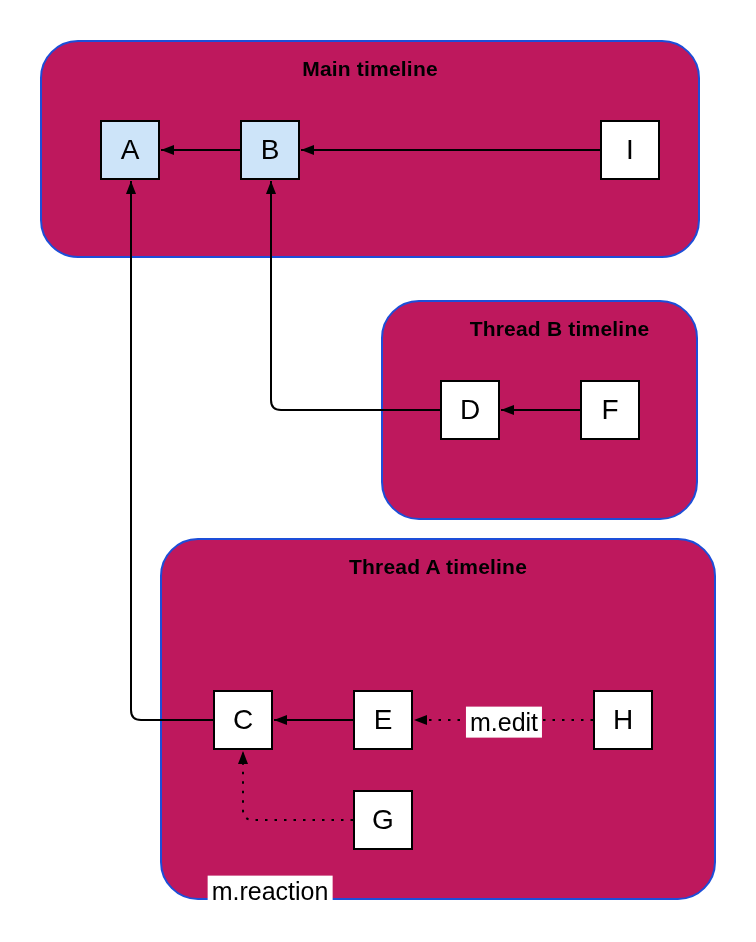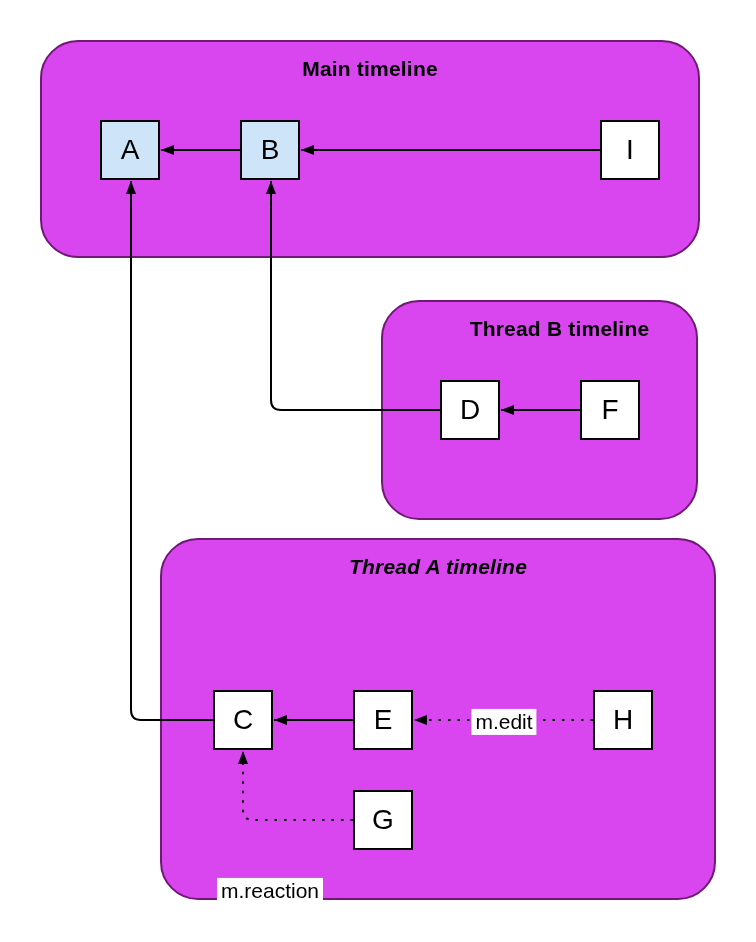--- a/index.html
+++ b/index.html
@@ -11,35 +11,35 @@
     position: relative;
     width: 756px;
     height: 942px;
     background: #ffffff;
     font-family: "Liberation Sans", sans-serif;
     color: #000000;
     overflow: hidden;
   }
   .group {
     position: absolute;
-    background: #d946ef;
-    border: 2px solid #701a75;
+    background: #be185d;
+    border: 2px solid #1d4ed8;
     border-radius: 38px;
     box-sizing: border-box;
   }
   .group-title {
     text-align: center;
     font-weight: bold;
     font-size: 21px;
     padding-top: 15px;
     letter-spacing: 0.2px;
   }
   #group-main     { left: 40px;  top: 40px;  width: 660px; height: 218px; }
   #group-thread-b { left: 381px; top: 300px; width: 317px; height: 220px; padding-left: 40px; }
-  #group-thread-a { left: 160px; top: 538px; width: 556px; height: 362px; font-style: italic; }
+  #group-thread-a { left: 160px; top: 538px; width: 556px; height: 362px; }
 
   svg.edges-layer {
     position: absolute;
     left: 0;
     top: 0;
     pointer-events: none;
   }
   .edge {
     fill: none;
     stroke: #000000;
@@ -47,21 +47,21 @@
     stroke-linejoin: round;
   }
   .edge.dotted {
     stroke-dasharray: 2.5 7;
   }
 
   .edge-label {
     position: absolute;
     transform: translate(-50%, -50%);
     background: #ffffff;
-    font-size: 21px;
+    font-size: 25px;
     line-height: 1.15;
     padding: 1px 4px;
     white-space: nowrap;
   }
 
   .node {
     position: absolute;
     width: 60px;
     height: 60px;
     box-sizing: border-box;

